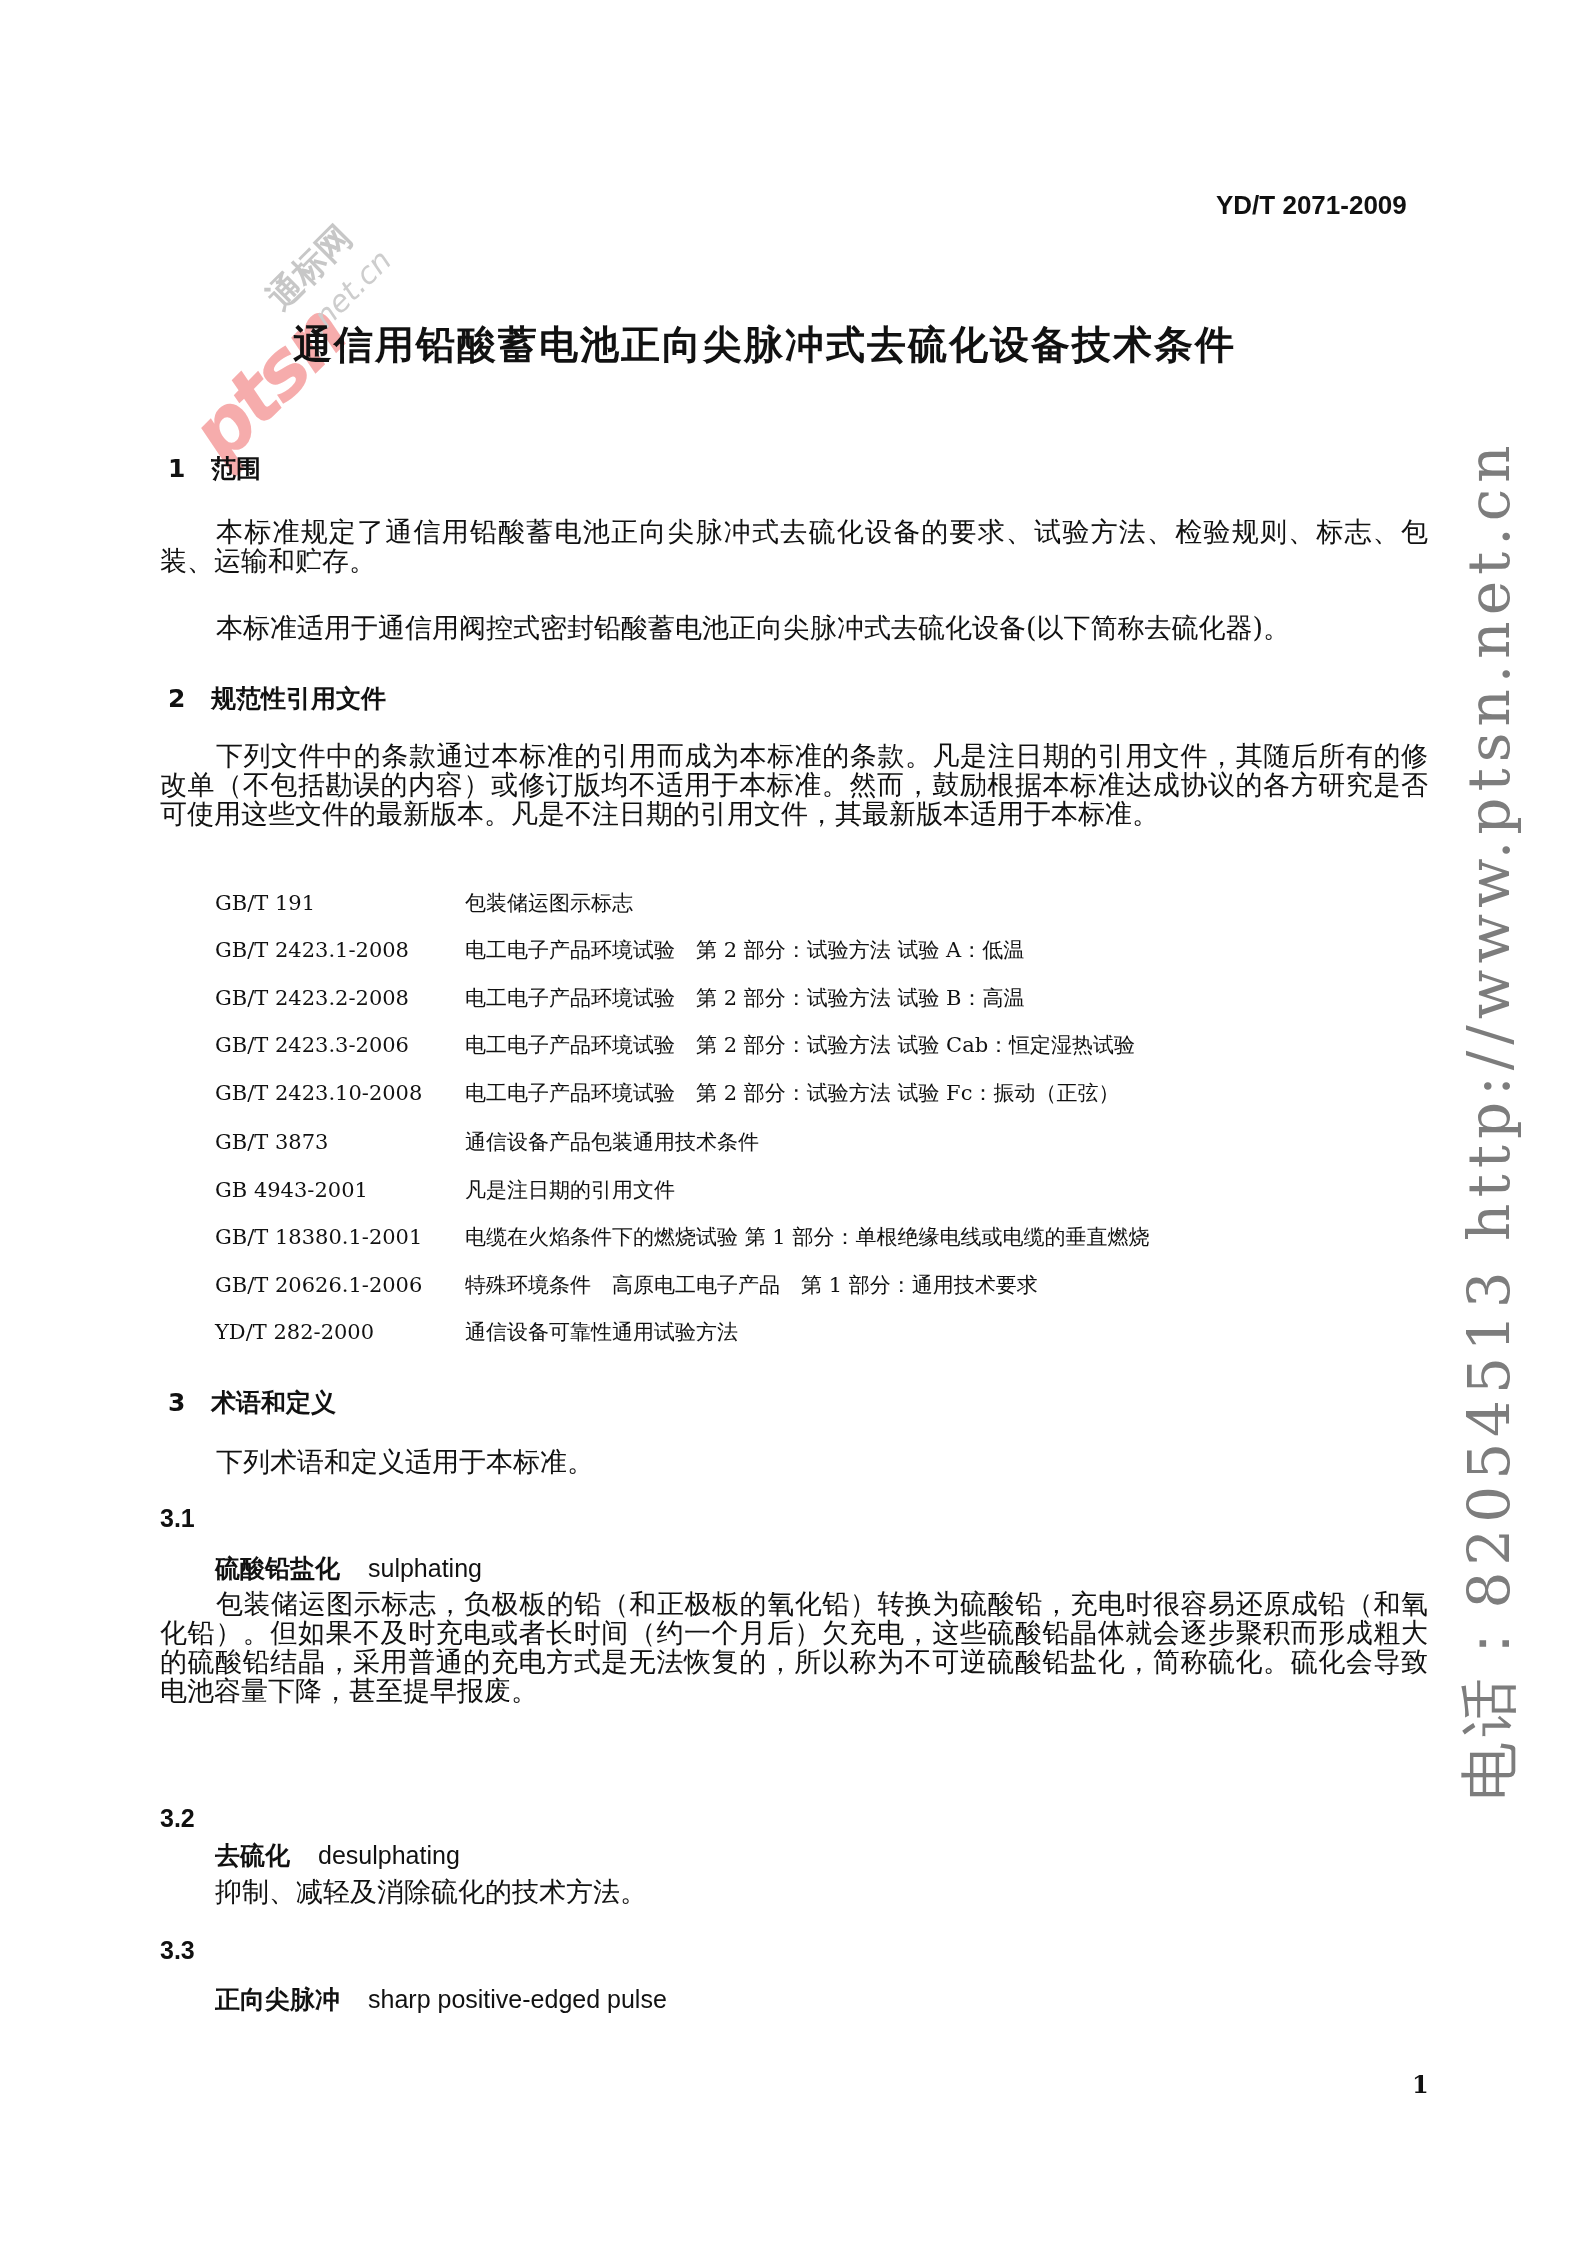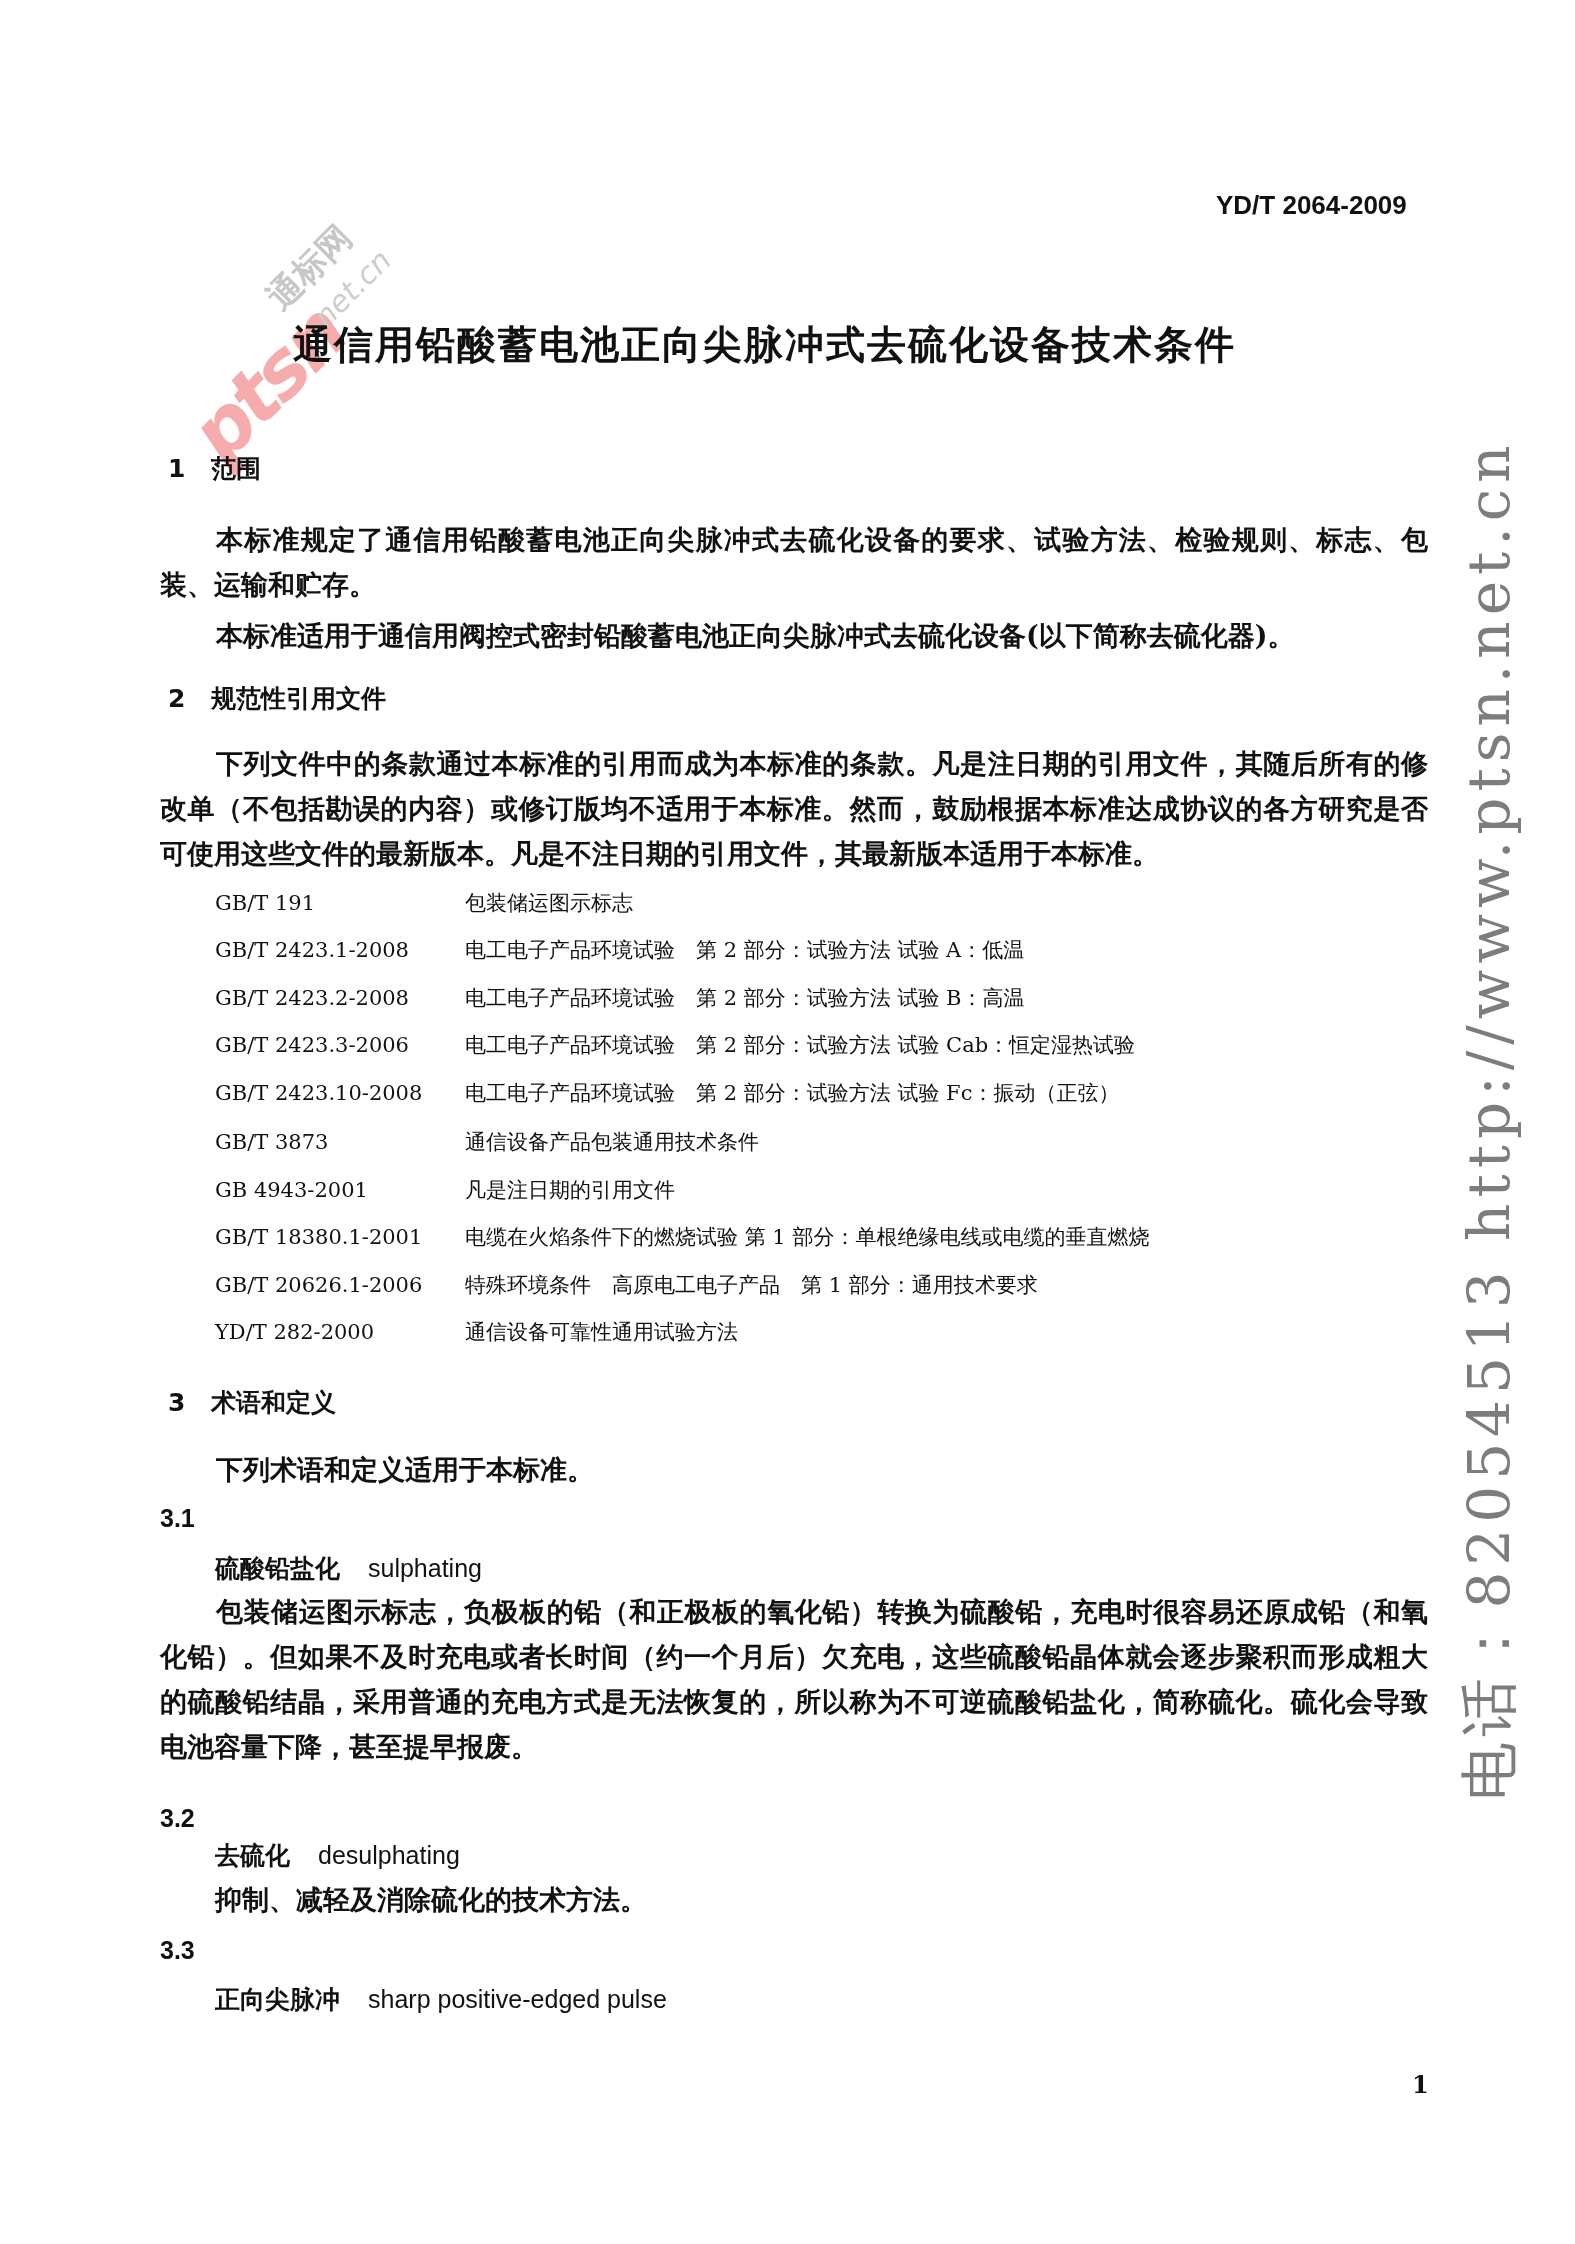--- a/index.html
+++ b/index.html
@@ -5,22 +5,22 @@
   html, body { margin: 0; padding: 0; background: #ffffff; }
   body { width: 1575px; height: 2244px; position: relative; overflow: hidden;
          font-family: "DejaVu Serif", "Liberation Serif", serif; color: #111; }
   .abs { position: absolute; white-space: nowrap; }
   .std-no { left: 1216px; top: 190px; font-family: "Liberation Sans", "DejaVu Sans", sans-serif;
             font-size: 26px; font-weight: bold; letter-spacing: 0px; }
   .title { left: 293px; top: 318px; width: 1000px; font-family: Liberation Sans, sans-serif;
            font-size: 39px; font-weight: bold; letter-spacing: 2px; }
   .h1 { left: 160px; font-family: "DejaVu Sans", "Liberation Sans", sans-serif; font-size: 25px; font-weight: bold; margin-left: 8px; }
   .h1 .num { display: inline-block; width: 43px; }
-  .para { position: absolute; left: 160px; width: 1268px; font-size: 27px; line-height: 45px;
-          text-indent: 56px; text-align: justify; white-space: normal; font-weight: bold; }
+  .para { position: absolute; left: 160px; width: 1268px; font-size: 27px; line-height: 29px;
+          text-indent: 56px; text-align: justify; white-space: normal; }
   .ref-row { position: absolute; left: 215px; font-size: 21px; white-space: nowrap; }
   .ref-code { display: inline-block; width: 250px; }
   .clause-no { left: 160px; font-family: "Liberation Sans", "DejaVu Sans", sans-serif; font-size: 25px; font-weight: bold; }
   .term { left: 215px; font-family: "DejaVu Sans", "Liberation Sans", sans-serif; font-size: 25px; font-weight: bold; }
   .term .en { font-family: "Liberation Sans", sans-serif; font-weight: normal; margin-left: 28px; }
   .page-no { left: 1412px; top: 2070px; font-size: 24px; font-weight: bold; font-family: "DejaVu Serif", serif; }
   .side-wm { left: 1490px; top: 1120px; transform: translate(-50%, -50%) rotate(-90deg);
              font-family: "DejaVu Serif", "Liberation Serif", serif; font-size: 58px; color: #7d7d7d;
              letter-spacing: 6px; }
   .logo-wm { left: 150px; top: 230px; width: 300px; height: 200px; transform: rotate(-45deg); opacity: 0.55; }
@@ -35,21 +35,21 @@
 <body>
 
 <div class="abs logo-wm">
   <span class="ptsn">ptsn</span>
   <span class="cn">通标网</span>
   <span class="url">.net.cn</span>
 </div>
 
 <div class="abs side-wm">电话：82054513  http://www.ptsn.net.cn</div>
 
-<div class="abs std-no">YD/T 2064-2009</div>
+<div class="abs std-no">YD/T 2071-2009</div>
 <div class="abs title">通信用铅酸蓄电池正向尖脉冲式去硫化设备技术条件</div>
 
 <div class="abs h1" style="top:452px;">
   <span class="num">1</span><span>范围</span>
 </div>
 <div class="para" style="top:517px;">本标准规定了通信用铅酸蓄电池正向尖脉冲式去硫化设备的要求、试验方法、检验规则、标志、包装、运输和贮存。</div>
 <div class="para" style="top:613px;">本标准适用于通信用阀控式密封铅酸蓄电池正向尖脉冲式去硫化设备(以下简称去硫化器)。</div>
 
 <div class="abs h1" style="top:682px;">
   <span class="num">2</span><span>规范性引用文件</span>

